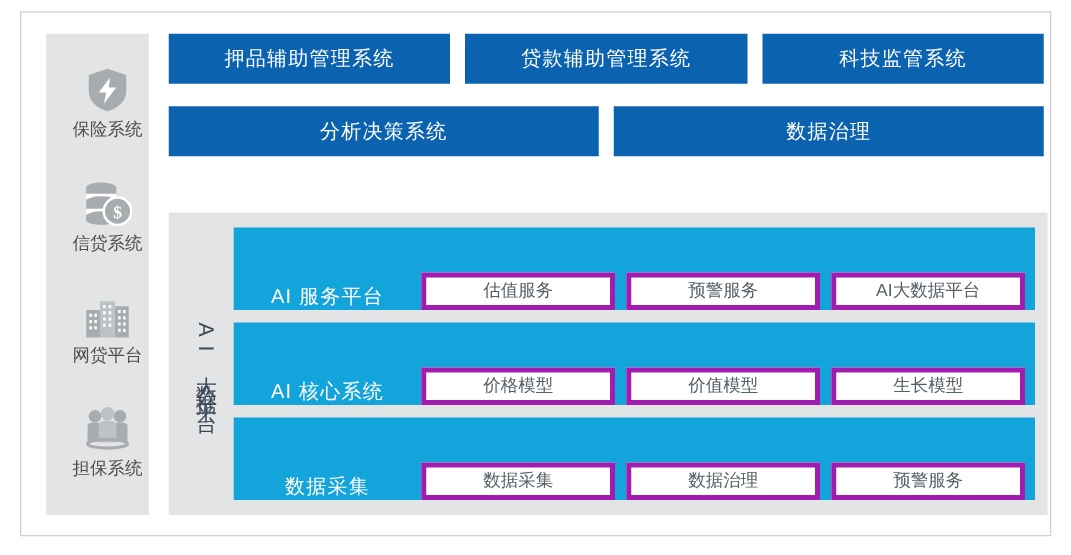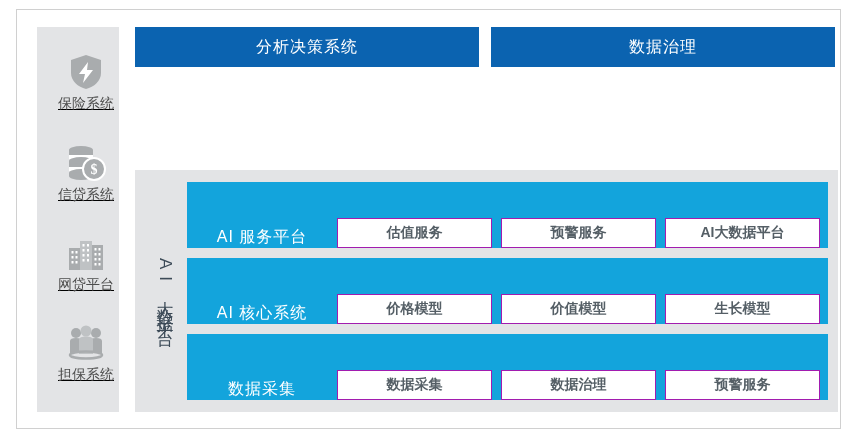--- a/index.html
+++ b/index.html
@@ -27,21 +27,20 @@
     position: absolute;
     left: 20px;
     top: 17px;
     width: 82px;
     height: 385px;
     background: #e3e4e6;
     display: flex;
     flex-direction: column;
     justify-content: space-around;
     padding: 10px 0 14px 16px;
-    text-decoration: underline;
   }
 
   .sidebar-item {
     display: flex;
     flex-direction: column;
     align-items: center;
     justify-content: center;
     width: 100%;
   }
 
@@ -151,28 +150,27 @@
   .chip-group {
     flex: 1 1 auto;
     display: flex;
     gap: 9px;
   }
 
   .chip {
     flex: 1 1 0;
     height: 30px;
     background: #ffffff;
-    border: 1px solid #a21caf;
+    border: 4px solid #a21caf;
     color: #555f66;
     font-size: 14px;
     display: flex;
     align-items: center;
     justify-content: center;
     white-space: nowrap;
-    font-weight: bold;
   }
 </style>
 </head>
 <body>
 
 <div id="diagram-frame">
 
   <div id="sidebar">
 
     <div class="sidebar-item">
@@ -253,20 +251,25 @@
           <ellipse cx="19" cy="30" rx="16" ry="3.5" fill="none" stroke="#a9acae" stroke-width="2.5"></ellipse>
         </svg>
       </span>
       <span class="sidebar-label">担保系统</span>
     </div>
 
   </div>
 
   <div id="top-systems">
 
+    <div class="blue-row">
+      <div class="blue-btn">押品辅助管理系统</div>
+      <div class="blue-btn">贷款辅助管理系统</div>
+      <div class="blue-btn">科技监管系统</div>
+    </div>
 
     <div class="blue-row">
       <div class="blue-btn">分析决策系统</div>
       <div class="blue-btn">数据治理</div>
     </div>
 
   </div>
 
   <div id="platform-block">
 

